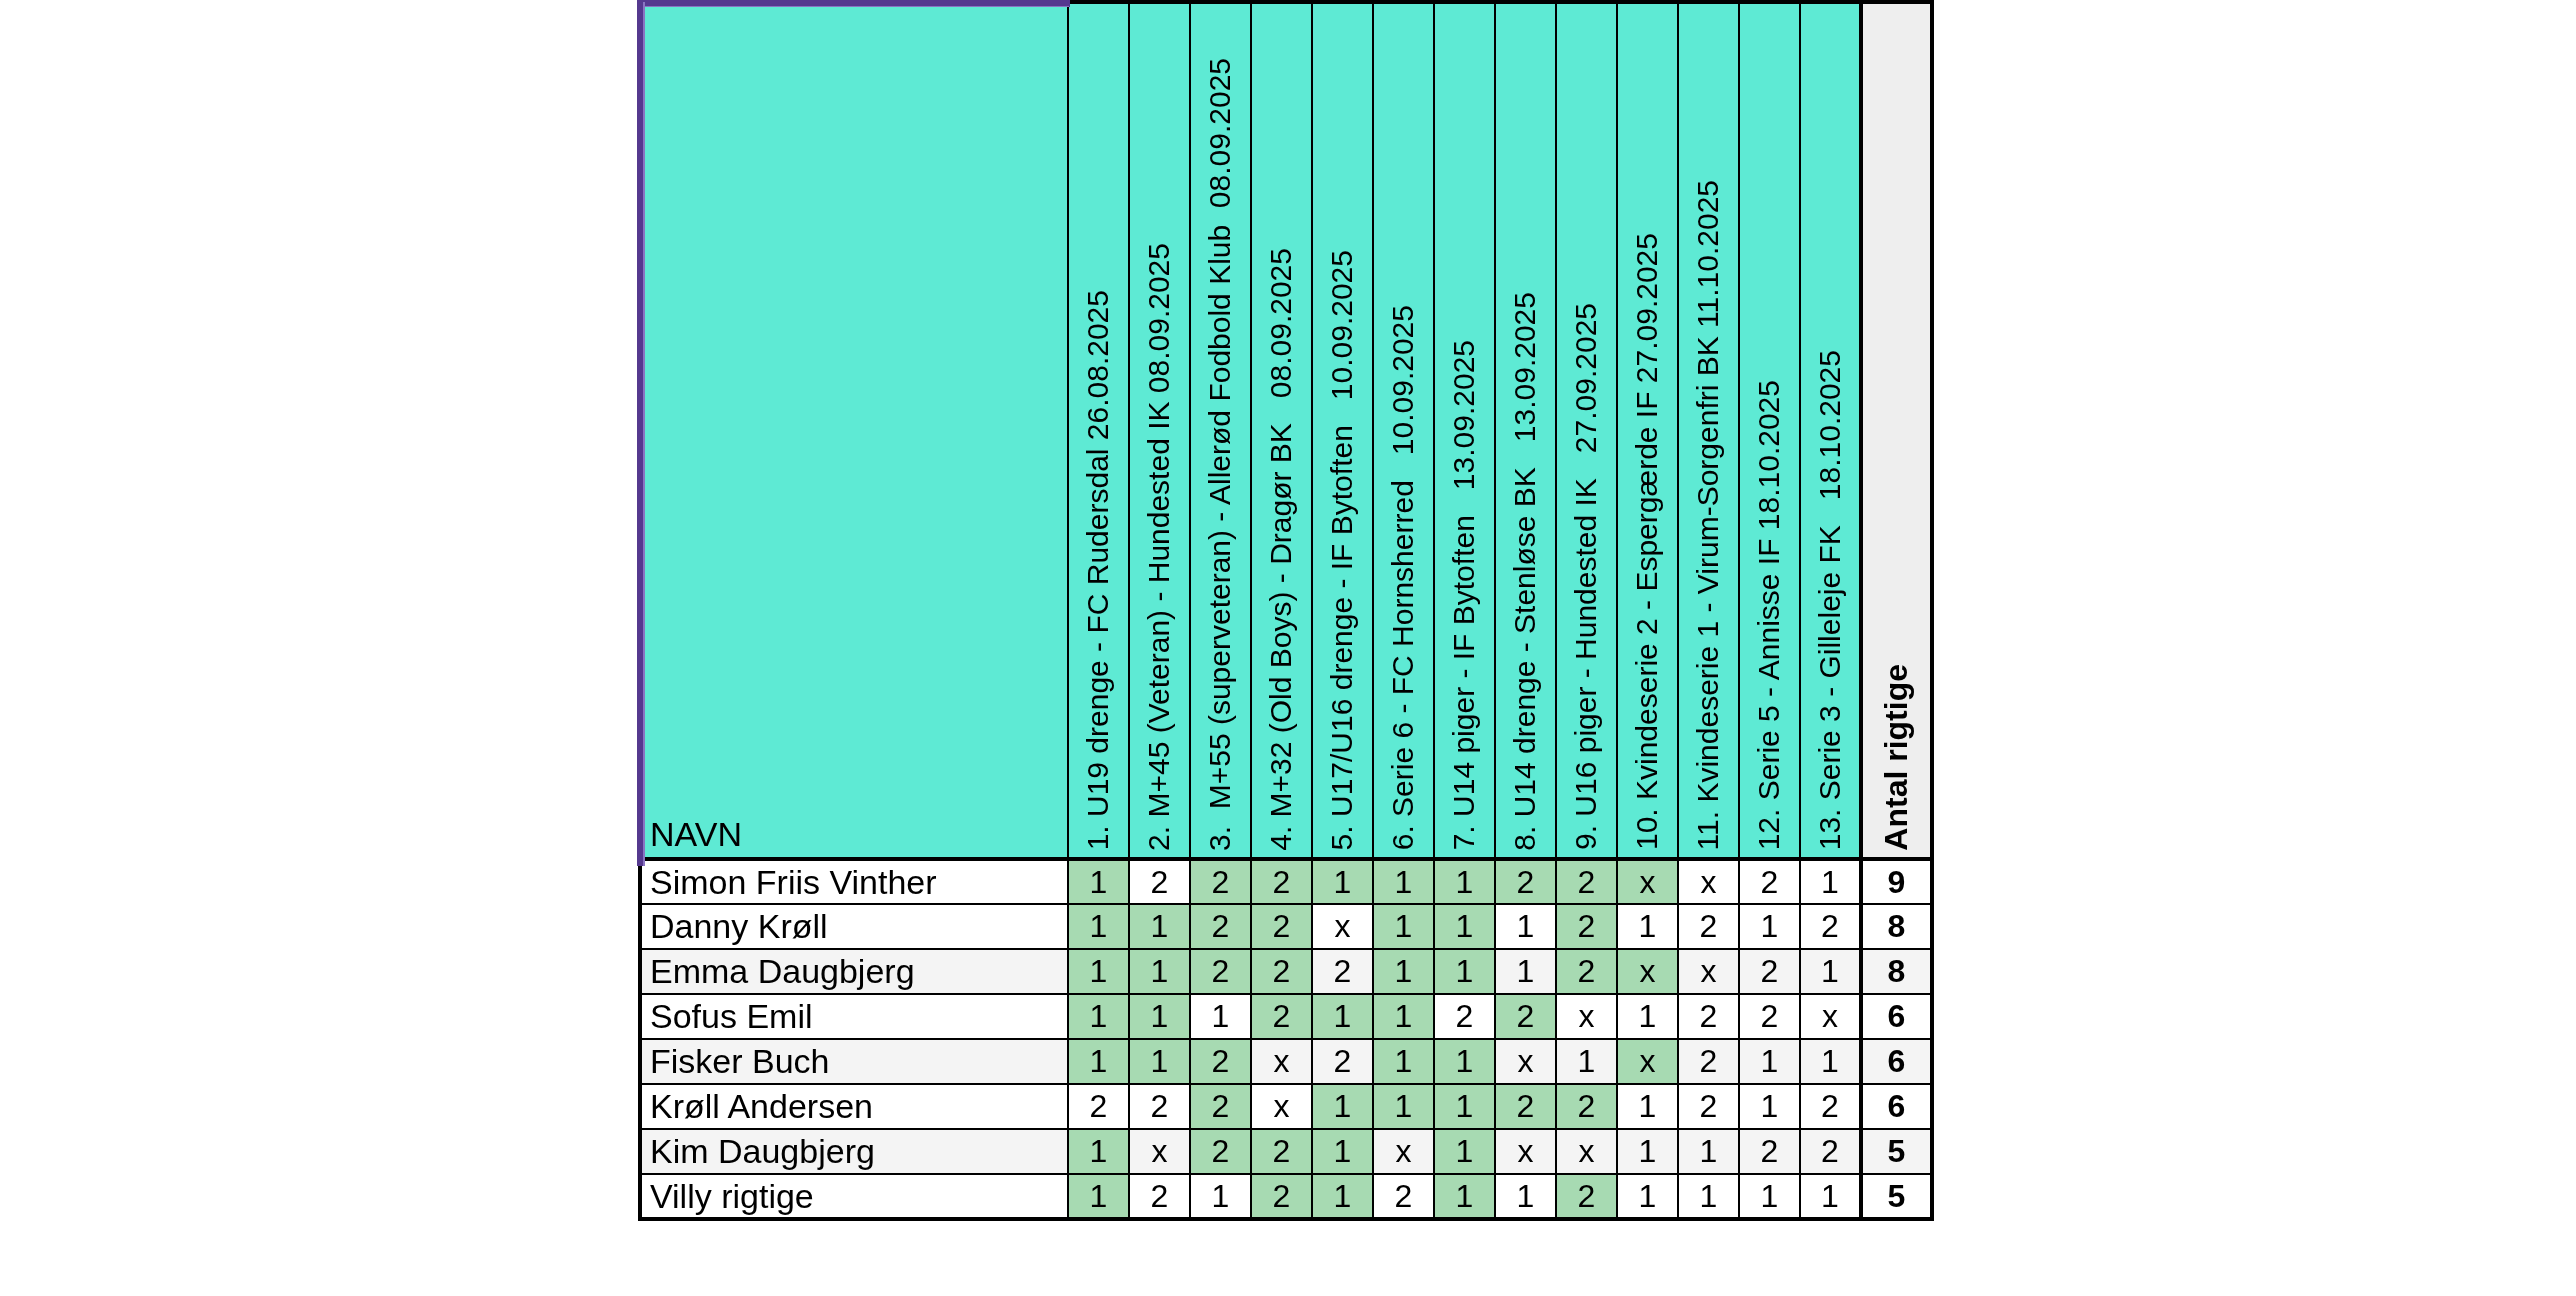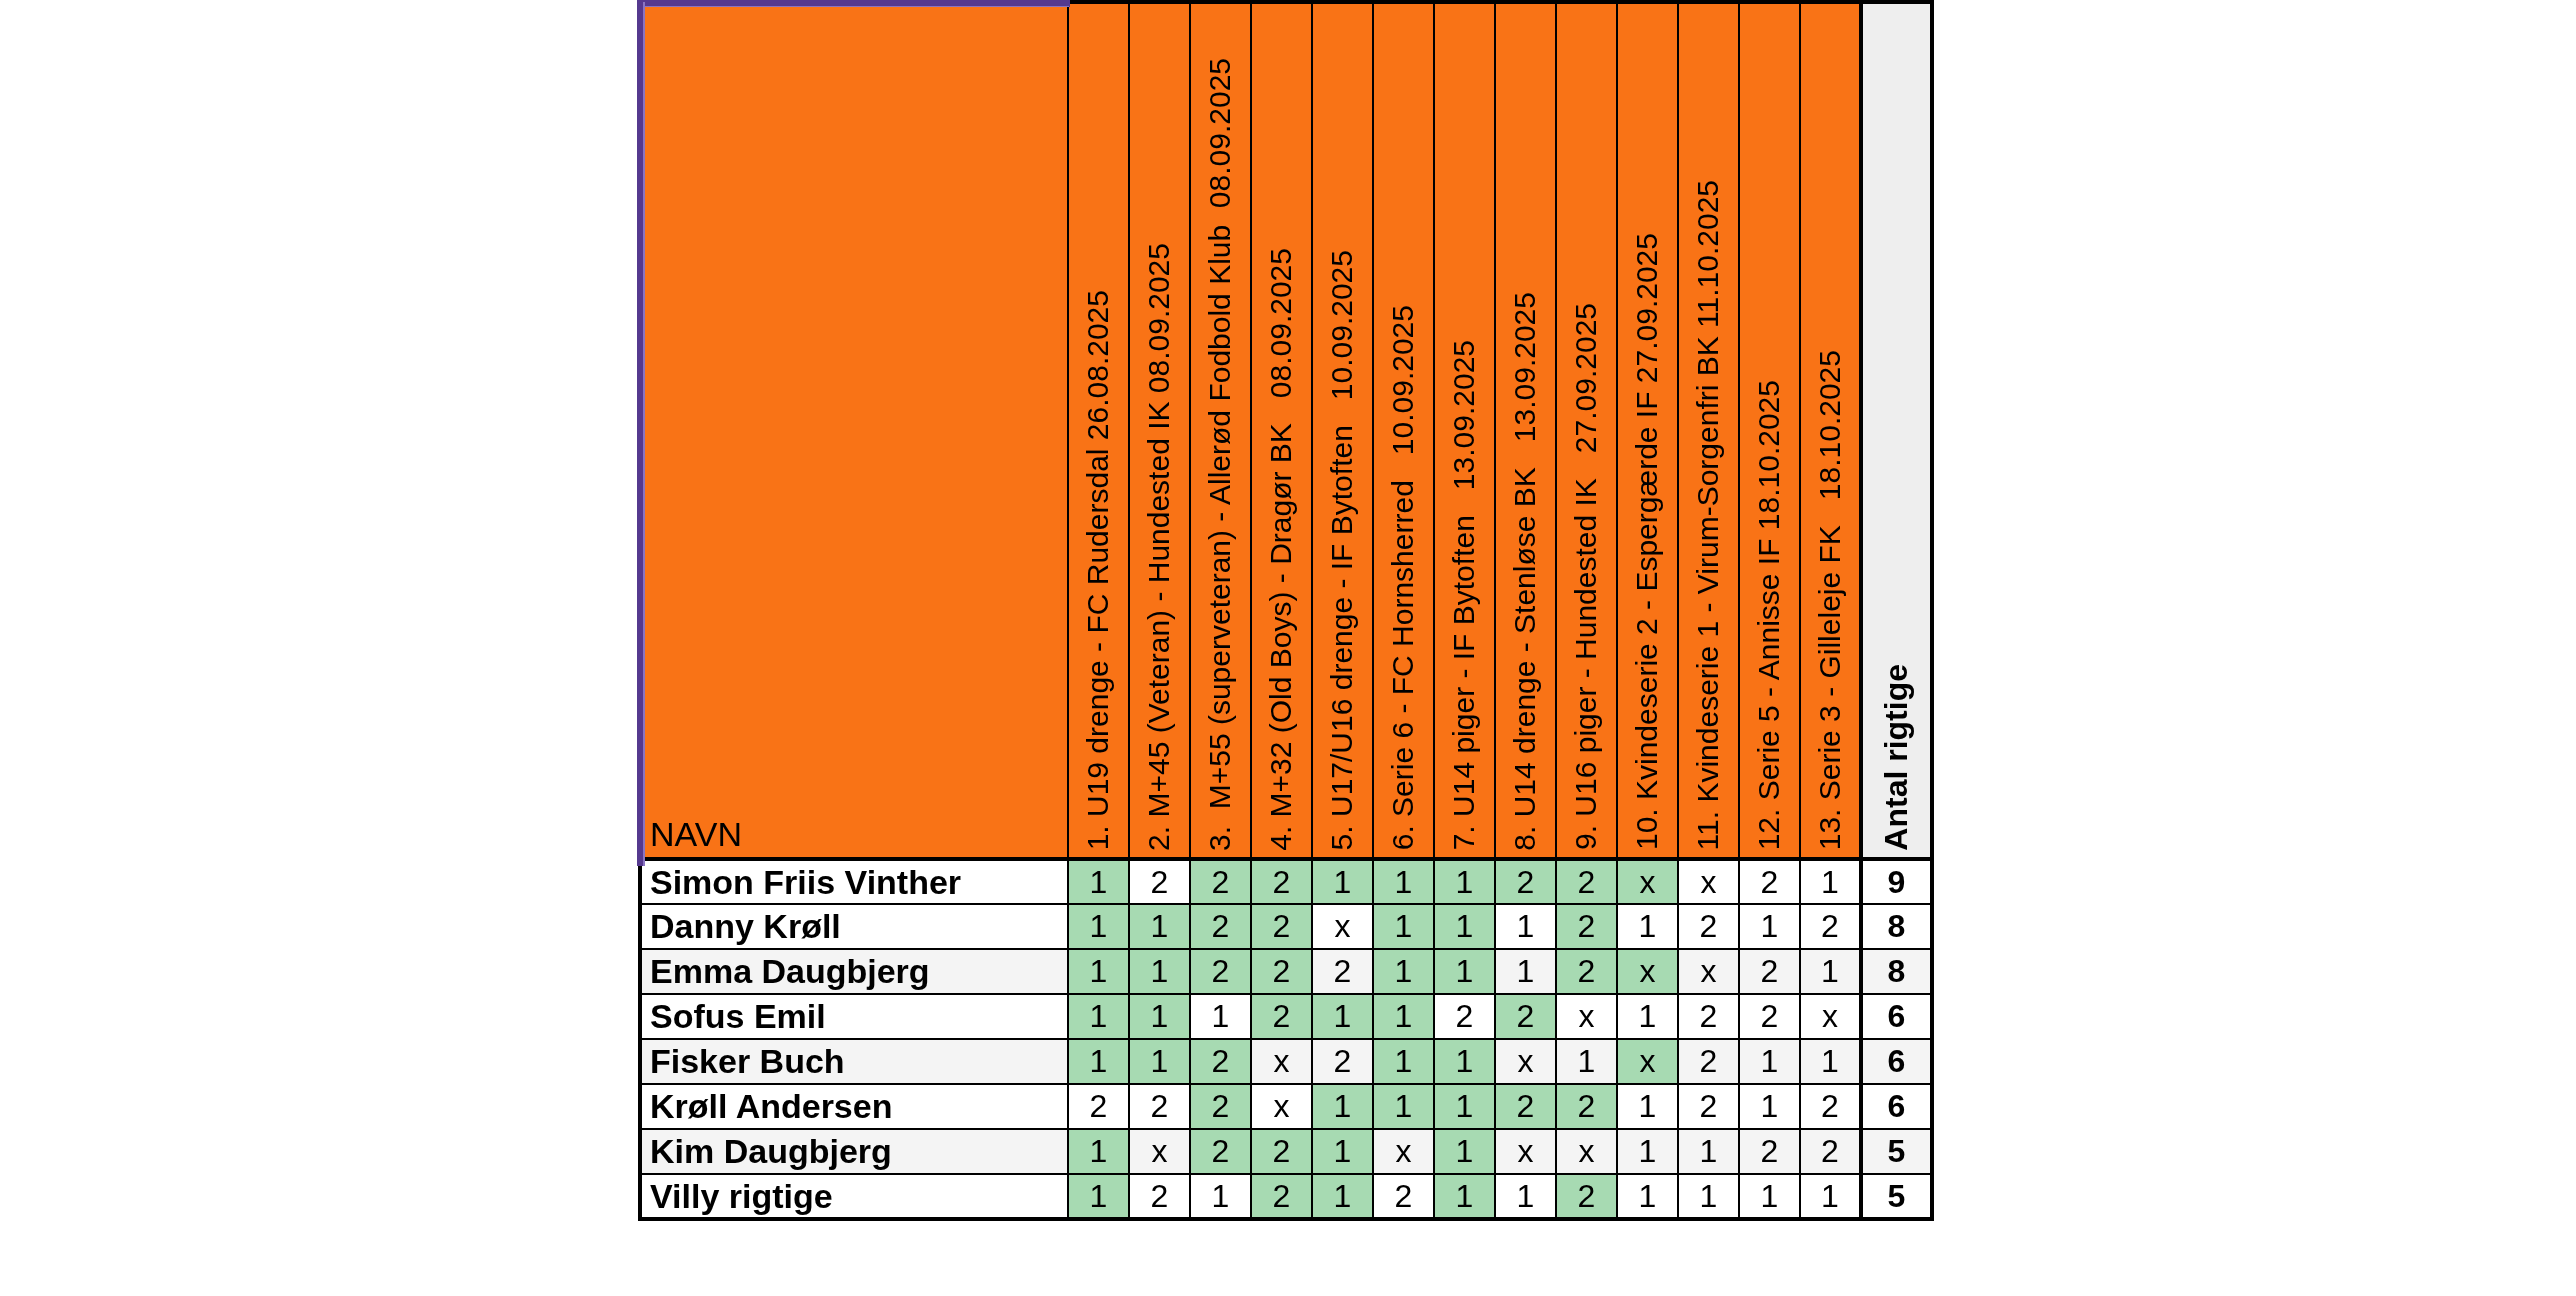--- a/index.html
+++ b/index.html
@@ -5,33 +5,33 @@
   html,body{margin:0;padding:0;background:#fff;}
   .stage{position:relative;width:2576px;height:1296px;background:#fff;overflow:hidden;
          font-family:"Liberation Sans",sans-serif;color:#000;}
   .sheet{position:absolute;left:638px;top:0;width:1293px;height:1296px;}
   table{border-collapse:collapse;table-layout:fixed;width:1290px;border:4px solid #000;}
   th,td{border:2px solid #000;padding:0;overflow:hidden;}
   thead tr{height:857px;}
   tbody tr{height:45px;}
   tbody tr.alt{background:#f4f4f4;}
   
-  th{font-weight:400;position:relative;background:#f97316;border-bottom:4px solid #000;}
+  th{font-weight:400;position:relative;background:#5eead4;border-bottom:4px solid #000;}
   th.name-head{vertical-align:bottom;text-align:left;font-size:34px;
                padding:0 0 3.2px 8px;border-top:none;border-left:none;}
   .hwrap{position:absolute;left:0;top:0;right:0;bottom:0;display:flex;flex-direction:column;
          justify-content:flex-end;align-items:center;overflow:hidden;padding-bottom:6.5px;}
   .rot{writing-mode:vertical-rl;transform:rotate(180deg);white-space:pre;
        font-size:30px;line-height:1.15;flex:none;}
   th.total-head{background:#eeeeee;border-left:4.8px solid #000;border-right:4.8px solid #000;
                 border-top:4.8px solid #000;}
   th.total-head .rot{font-weight:700;font-size:32px;}
   
   td{font-size:32px;text-align:center;vertical-align:middle;}
-  td.name{text-align:left;padding-left:8px;font-size:34px;white-space:nowrap;font-weight:bold;}
+  td.name{text-align:left;padding-left:8px;font-size:34px;white-space:nowrap;}
   td.ok{background:#a7dab2;}
   td.total{font-weight:700;border-left:4.8px solid #000;border-right:4.8px solid #000;}
   
   .pb{position:absolute;background:#55398f;z-index:5;}
   .pb-top{left:-0.8px;top:0;width:433px;height:7.3px;}
   .pb-left{left:-0.8px;top:0;width:7.3px;height:866px;}
   .pb-top::after,.pb-left::after{content:"";position:absolute;background:#8a74c2;}
   .pb-top::after{left:1.6px;right:1.6px;bottom:0;height:1.6px;}
   .pb-left::after{top:1.6px;bottom:0;right:0;width:1.6px;}
 </style>

